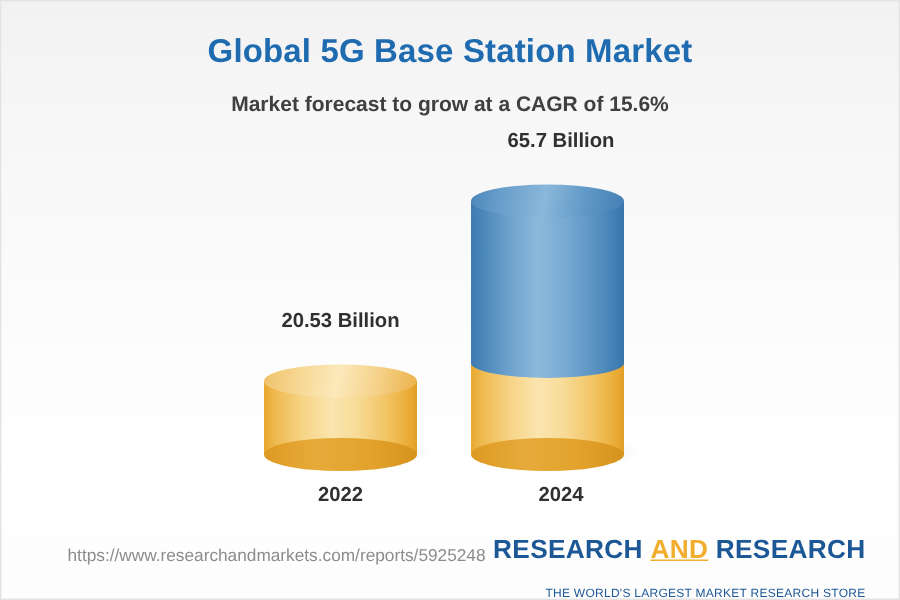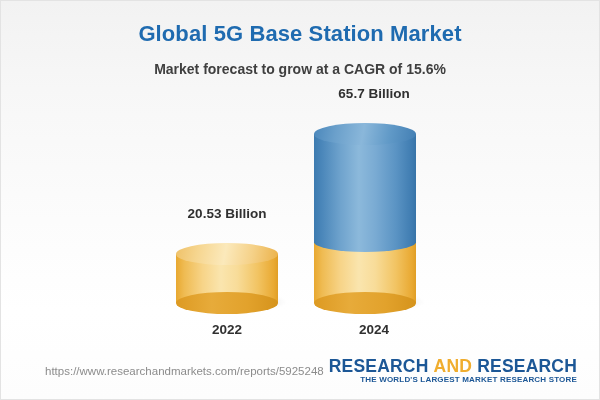--- a/index.html
+++ b/index.html
@@ -154,25 +154,25 @@
     text-align: right;
   }
   #brand-wordmark {
     font-size: 17.5px;
     font-weight: bold;
     letter-spacing: 0.2px;
     white-space: nowrap;
     line-height: 1.05;
   }
   .brand-navy { color: #1c5796; }
-  .brand-gold { color: #f0ad2e; }
+  .brand-gold { color: #f0ad2e; text-decoration: underline; }
   #brand-tagline {
-    margin-top: 0;
+    margin-top: 16px;
     font-size: 8px;
-    font-weight: bold;
+    font-weight: normal;
     color: #1c5796;
     letter-spacing: 0.18px;
     white-space: nowrap;
   }
 </style>
 </head>
 <body>
 
 <div id="card">
 

